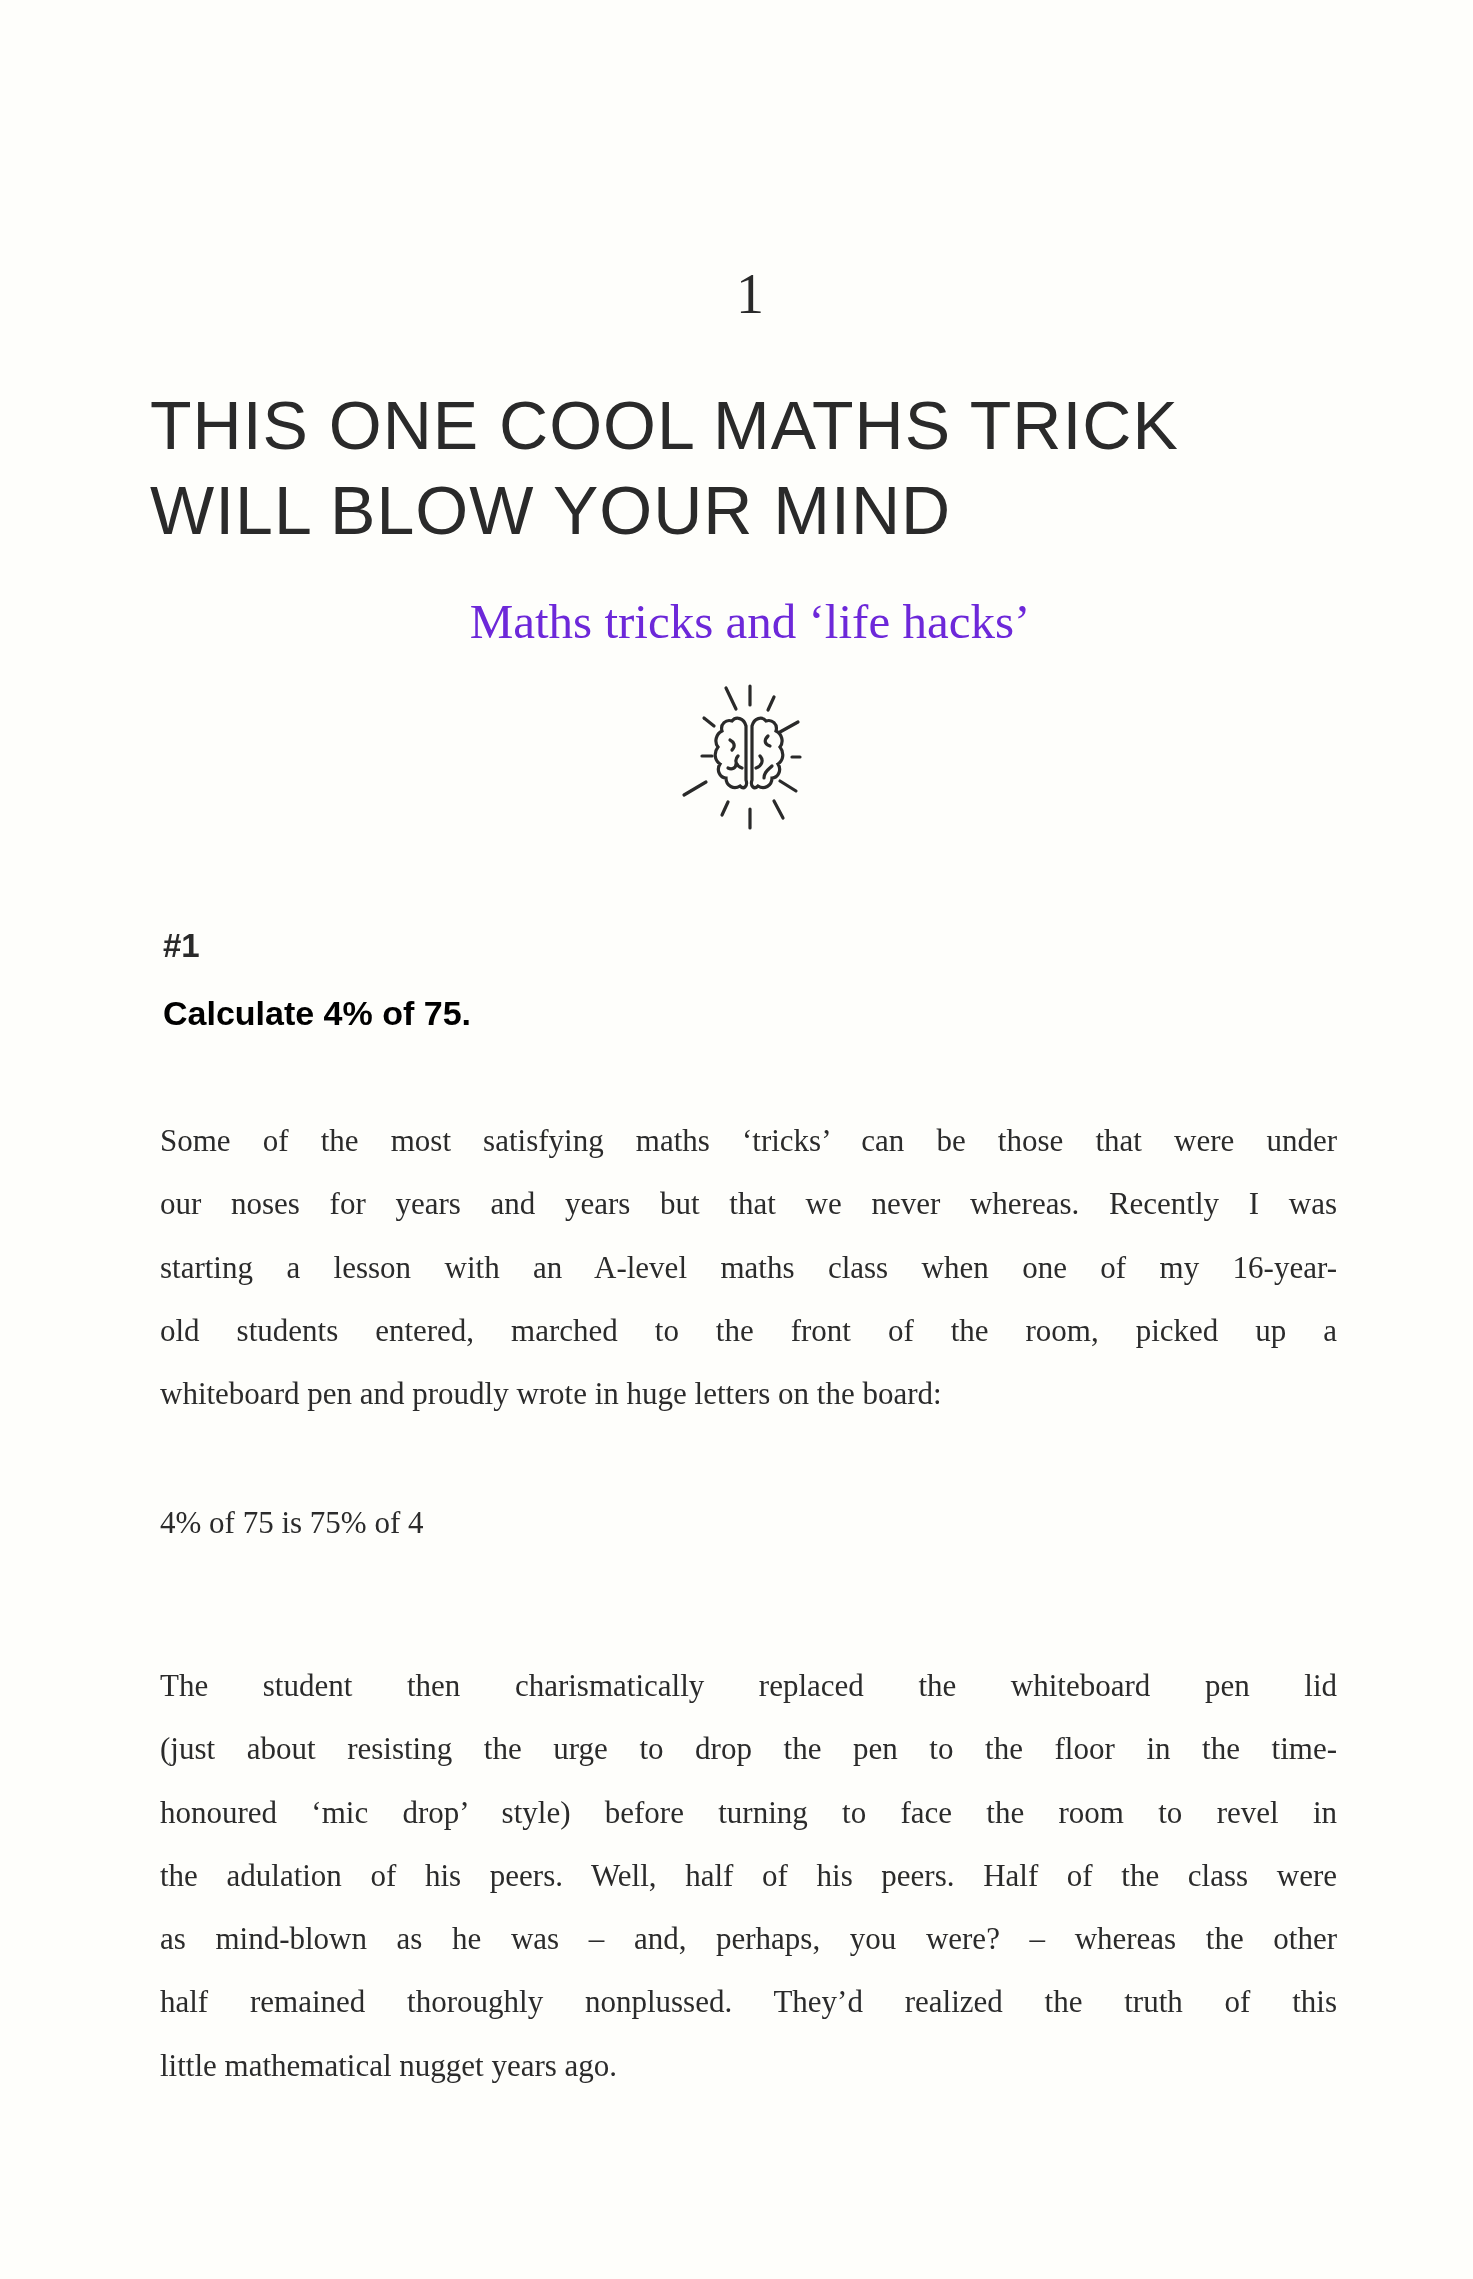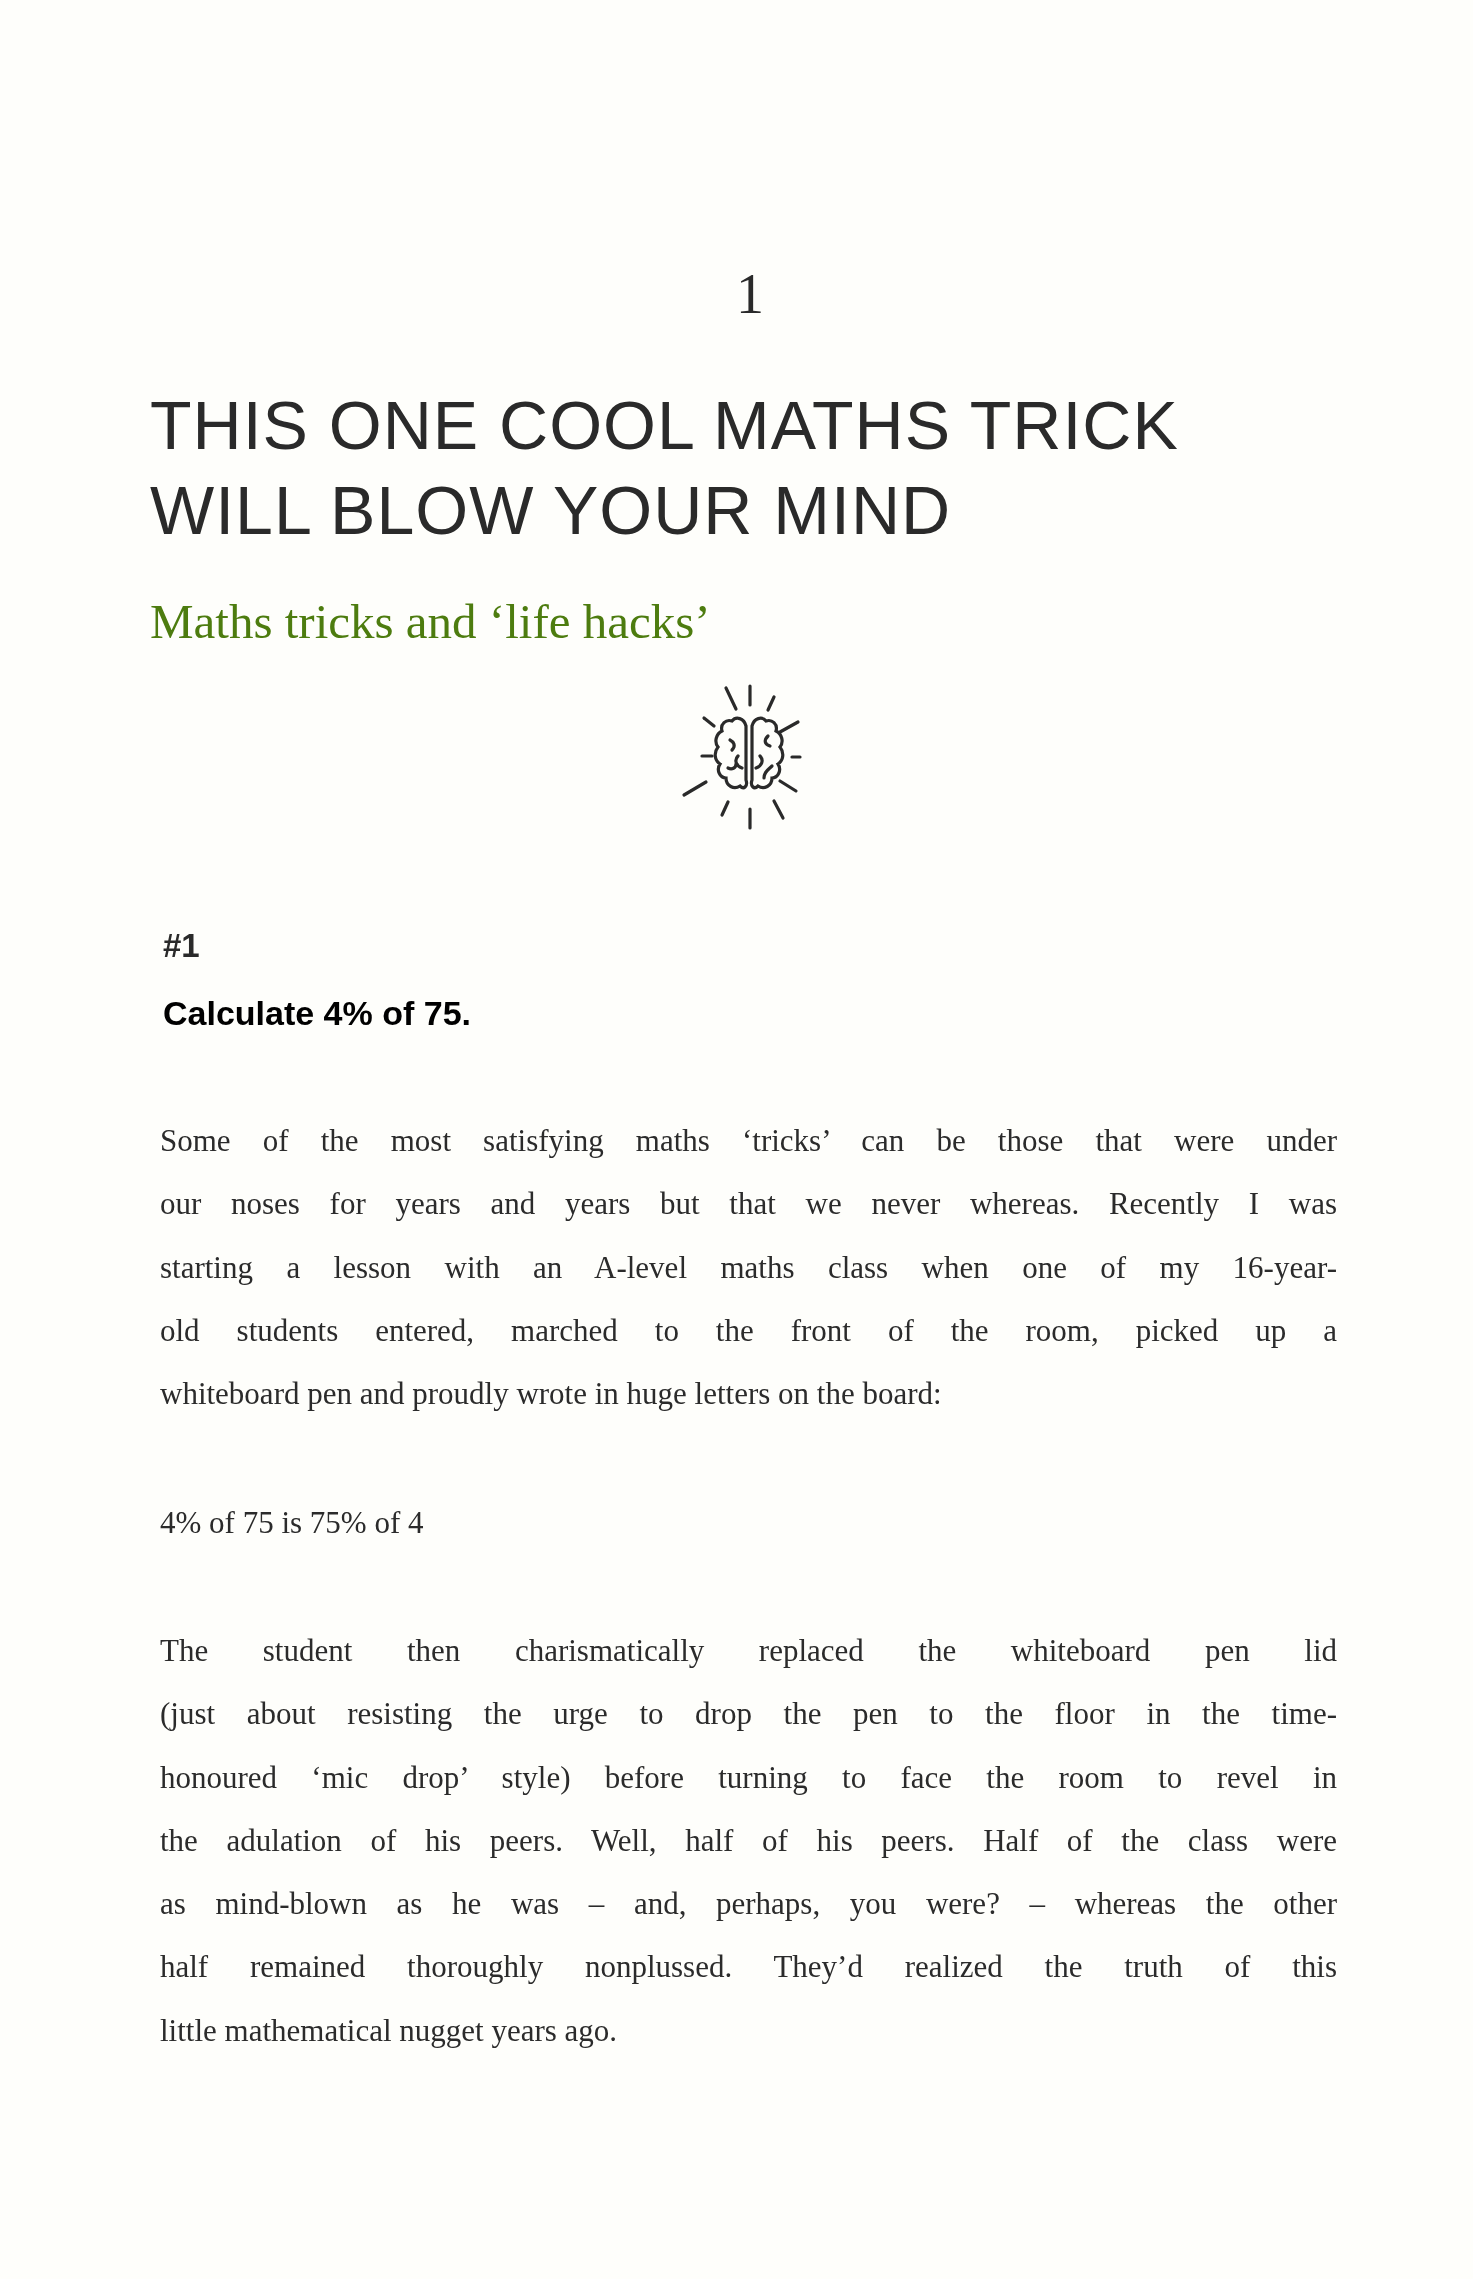--- a/index.html
+++ b/index.html
@@ -48,24 +48,25 @@
     }
     .chapter-title span {
       display: block;
       white-space: nowrap;
     }
     .chapter-subtitle {
       position: absolute;
       left: 150px;
       width: 1200px;
       top: 592px;
+      text-align: center;
       font-family: "Liberation Serif", "DejaVu Serif", serif;
       font-size: 49px;
       line-height: 60px;
-      color: #4d7c0f;
+      color: #6d28d9;
     }
     .brain-icon {
       position: absolute;
       left: 680px;
       top: 684px;
       width: 140px;
       height: 146px;
     }
     .trick-number {
       position: absolute;
@@ -102,21 +103,21 @@
       display: block;
       text-align: justify;
       text-align-last: justify;
       white-space: nowrap;
     }
     .body-text .ln.last {
       text-align-last: left;
     }
     .para-1 { top: 1109px; }
     .formula { top: 1491px; }
-    .para-2 { top: 1619px; }
+    .para-2 { top: 1654px; }
   </style>
 </head>
 <body>
 
 <div class="page">
 
   <div class="chapter-number">1</div>
 
   <h1 class="chapter-title">
     <span>THIS ONE COOL MATHS TRICK</span>

